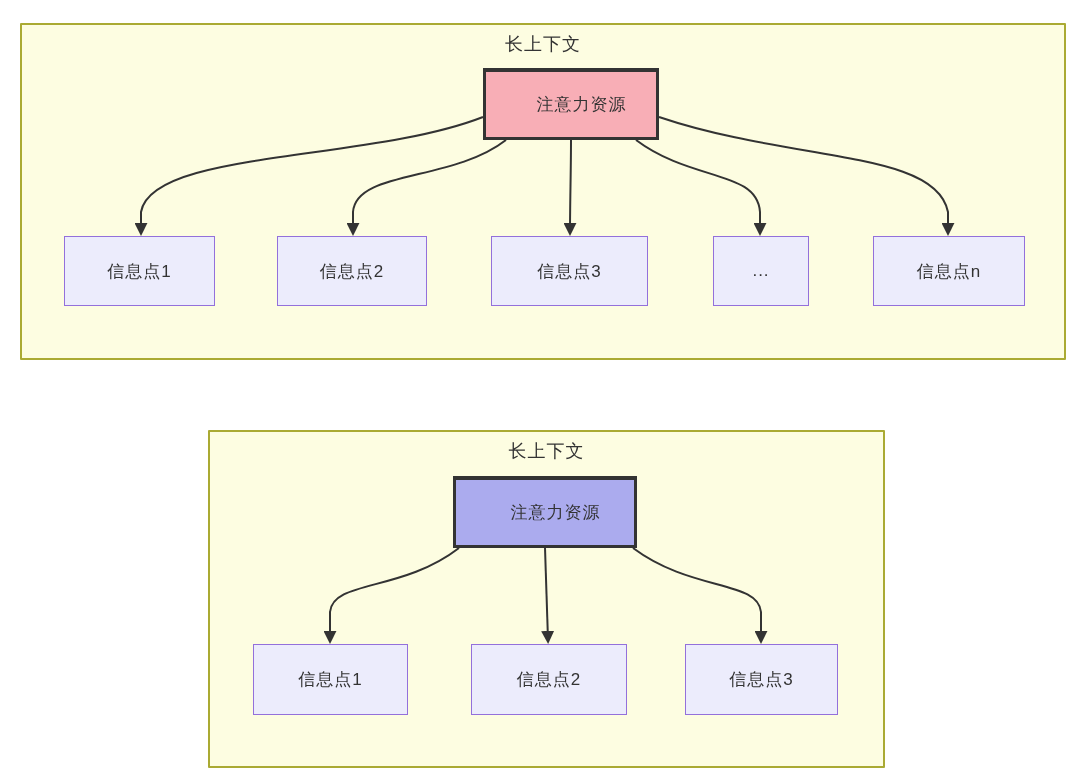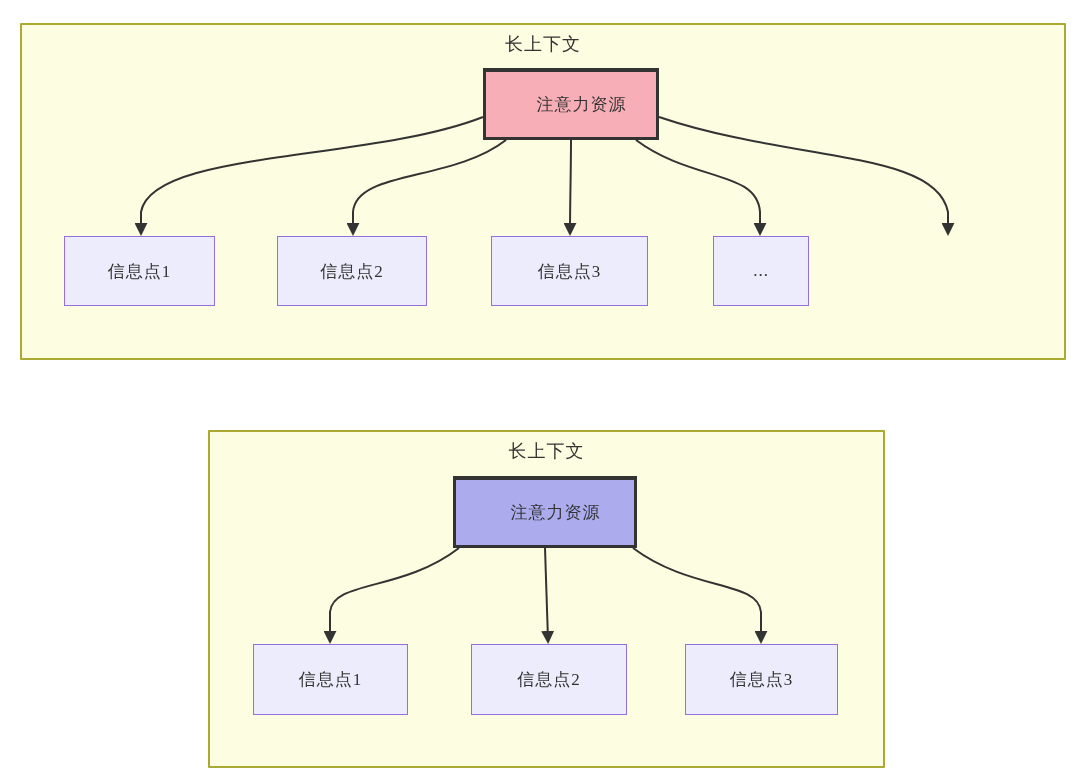--- a/index.html
+++ b/index.html
@@ -38,21 +38,21 @@
   .arrowhead{fill:var(--edge-color);stroke:none;}
 
   .node{
     position:absolute;display:flex;align-items:center;justify-content:center;
     font-size:17px;color:var(--text-color);text-align:center;letter-spacing:1px;
   }
   .root-node{border:3px solid var(--root-border);border-top-width:4px;padding-left:21px;}
   .root-long{left:483px;top:68px;width:176px;height:72px;background:var(--root-long-fill);}
   .root-short{left:453px;top:476px;width:184px;height:72px;background:var(--root-short-fill);}
 
-  .info-node{background:var(--node-fill);border:1.5px solid var(--node-border);font-family:Liberation Serif, serif;}
+  .info-node{background:var(--node-fill);border:1.5px solid var(--node-border);}
   .n1{left:64px;top:236px;width:151px;height:70px;}
   .n2{left:277px;top:236px;width:150px;height:70px;}
   .n3{left:491px;top:236px;width:157px;height:70px;}
   .n4{left:713px;top:236px;width:96px;height:70px;}
   .n5{left:873px;top:236px;width:152px;height:70px;}
   .m1{left:253px;top:644px;width:155px;height:71px;}
   .m2{left:471px;top:644px;width:156px;height:71px;}
   .m3{left:685px;top:644px;width:153px;height:71px;}
 </style>
 </head>
@@ -82,19 +82,20 @@
     <path class="edge" d="M459,548 C402,592 333,580 330,612 L330,640" marker-end="url(#arrow)"></path>
     <path class="edge" d="M545,548 C546,580 547,612 548,640" marker-end="url(#arrow)"></path>
     <path class="edge" d="M633,548 C692,592 758,580 761,612 L761,640" marker-end="url(#arrow)"></path>
   </svg>
 
   <div class="node root-node root-long">注意力资源</div>
   <div class="node info-node n1">信息点1</div>
   <div class="node info-node n2">信息点2</div>
   <div class="node info-node n3">信息点3</div>
   <div class="node info-node n4">...</div>
+  <div class="node info-node n5">信息点n</div>
 
   <div class="node root-node root-short">注意力资源</div>
   <div class="node info-node m1">信息点1</div>
   <div class="node info-node m2">信息点2</div>
   <div class="node info-node m3">信息点3</div>
 
 </div>
 
 </body></html>

